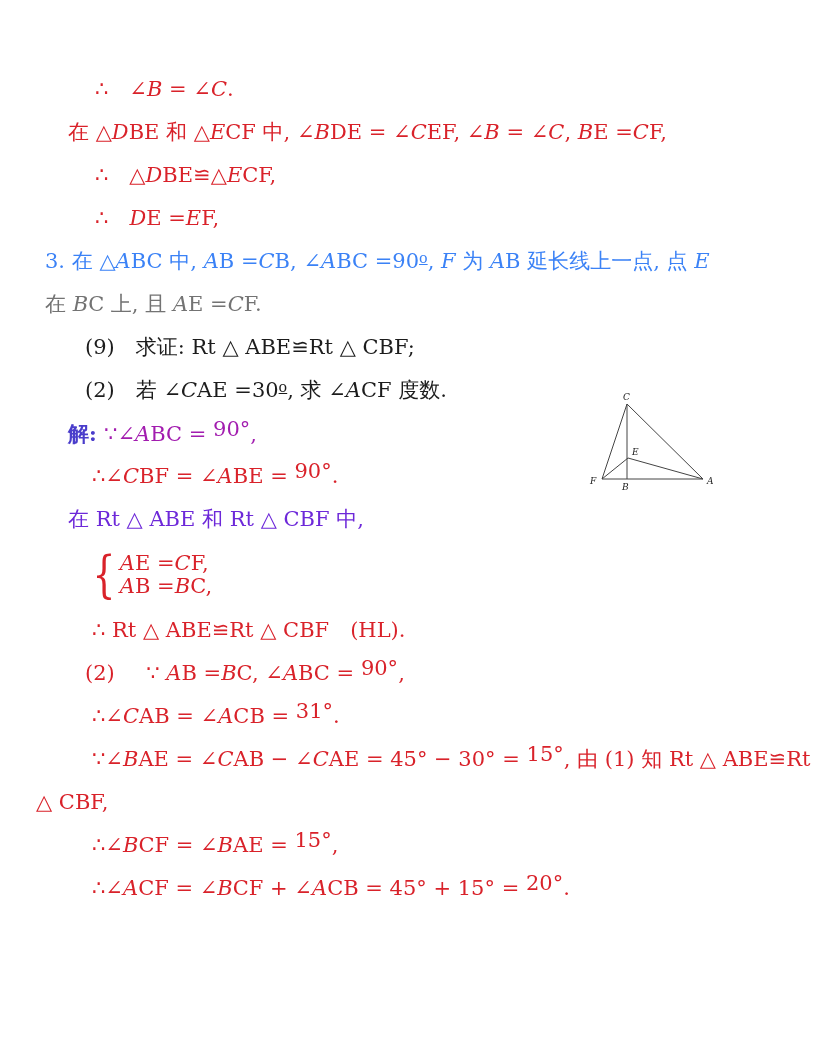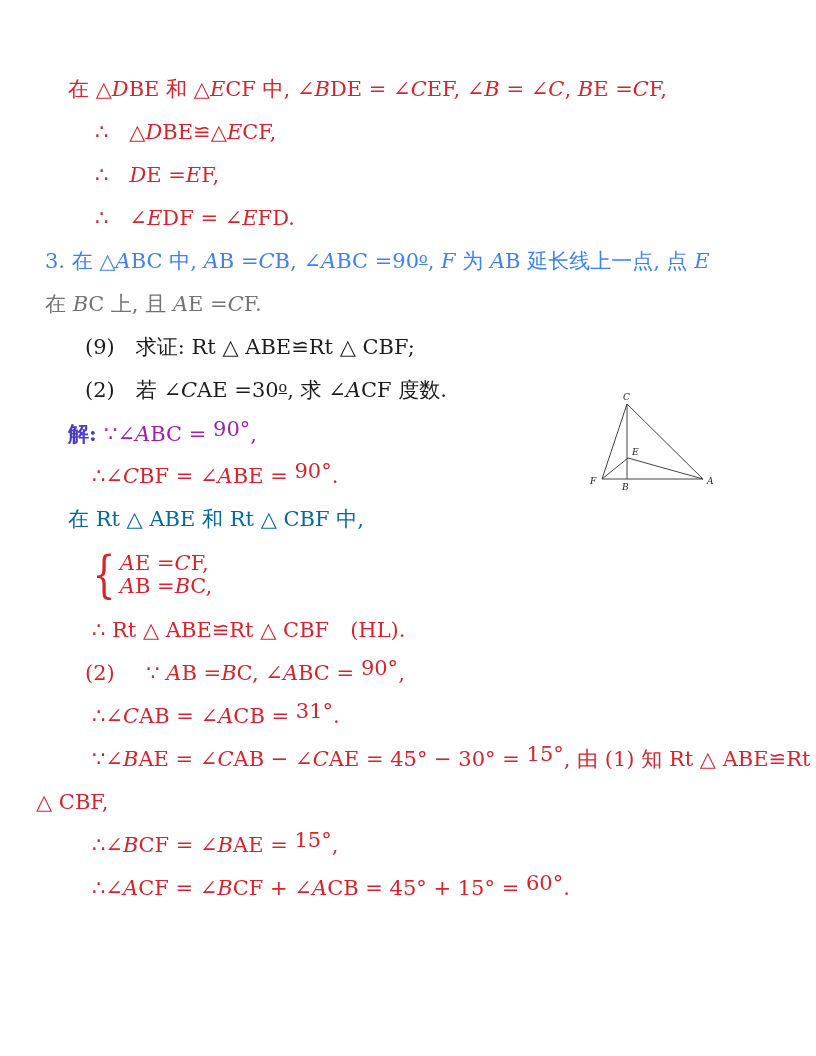--- a/index.html
+++ b/index.html
@@ -46,39 +46,39 @@
     font-style:italic;
     font-size:9px;
     fill:#222222;
   }
 </style>
 </head>
 <body>
 
 <div class="page">
   <div class="doc" id="doc">
+      <div class="line" style="margin-left: 95px;"><span style="color: rgb(217, 34, 42);">∴ ∠<i>B</i> = ∠<i>C</i>.</span></div>
       <div class="line" style="margin-left: 68px;"><span style="color: rgb(217, 34, 42);">在 △<i>D</i>BE 和 △<i>E</i>CF 中, ∠<i>B</i>DE = ∠<i>C</i>EF, ∠<i>B</i> = ∠<i>C</i>, <i>B</i>E =<i>C</i>F,</span></div>
       <div class="line" style="margin-left: 95px;"><span style="color: rgb(217, 34, 42);">∴ △<i>D</i>BE≌△<i>E</i>CF,</span></div>
       <div class="line" style="margin-left: 95px;"><span style="color: rgb(217, 34, 42);">∴ <i>D</i>E =<i>E</i>F,</span></div>
-      <div class="line" style="margin-left: 95px;"><span style="color: rgb(217, 34, 42);">∴ ∠<i>E</i>DF = ∠<i>E</i>FD.</span></div>
       <div class="line" style="margin-left: 45px;"><span style="color: #3b82f6;">3. 在 △<i>A</i>BC 中, <i>A</i>B =<i>C</i>B, ∠<i>A</i>BC =90<span class="ord">o</span>, <i>F</i> 为 <i>A</i>B 延长线上一点, 点 <i>E</i></span></div>
       <div class="line" style="margin-left: 45px;"><span style="color: #737373;">在 <i>B</i>C 上, 且 <i>A</i>E =<i>C</i>F.</span></div>
       <div class="line" style="margin-left: 85px;"><span style="color: rgb(28, 28, 28);">(9) 求证: Rt △ ABE≌Rt △ CBF;</span></div>
       <div class="line" style="margin-left: 85px;"><span style="color: rgb(28, 28, 28);">(2) 若 ∠<i>C</i>AE =30<span class="ord">o</span>, 求 ∠<i>A</i>CF 度数.</span></div>
       <div class="line" style="margin-left: 68px;"><span class="prefix" style="color: rgb(74, 61, 203);">解: </span><span style="color: #a21caf;">∵∠<i>A</i>BC = <span class="up">90°</span>,</span></div>
       <div class="line" style="margin-left: 92px;"><span style="color: rgb(217, 34, 42);">∴∠<i>C</i>BF = ∠<i>A</i>BE = <span class="up">90°</span>.</span></div>
-      <div class="line" style="margin-left: 68px;"><span style="color: #0369a1;">在 Rt △ ABE 和 Rt △ CBF 中,</span></div>
+      <div class="line" style="margin-left: 68px;"><span style="color: #6d28d9;">在 Rt △ ABE 和 Rt △ CBF 中,</span></div>
       <div class="brace-block" style="margin-left: 88px;"><span class="brace" style="color: rgb(217, 34, 42);">{</span><span class="brace-rows"><span class="brace-row" style="color: rgb(217, 34, 42);"><i>A</i>E =<i>C</i>F,</span><span class="brace-row" style="color: rgb(217, 34, 42);"><i>A</i>B =<i>B</i>C,</span></span></div>
       <div class="line" style="margin-left: 92px;"><span style="color: rgb(217, 34, 42);">∴ Rt △ ABE≌Rt △ CBF (HL).</span></div>
       <div class="line" style="margin-left: 85px;"><span style="color: rgb(217, 34, 42); text-align: right;">(2)  ∵ <i>A</i>B =<i>B</i>C, ∠<i>A</i>BC = <span class="up">90°</span>,</span></div>
       <div class="line" style="margin-left: 92px;"><span style="color: rgb(217, 34, 42);">∴∠<i>C</i>AB = ∠<i>A</i>CB = <span class="up">31°</span>.</span></div>
       <div class="line" style="margin-left: 92px;"><span style="color: rgb(217, 34, 42);">∵∠<i>B</i>AE = ∠<i>C</i>AB − ∠<i>C</i>AE = 45° − 30° = <span class="up">15°</span>, 由 (1) 知 Rt △ ABE≌Rt</span></div>
       <div class="line" style="margin-left: 36px;"><span style="color: rgb(217, 34, 42);">△ CBF,</span></div>
       <div class="line" style="margin-left: 92px;"><span style="color: rgb(217, 34, 42);">∴∠<i>B</i>CF = ∠<i>B</i>AE = <span class="up">15°</span>,</span></div>
-      <div class="line" style="margin-left: 92px;"><span style="color: rgb(217, 34, 42);">∴∠<i>A</i>CF = ∠<i>B</i>CF + ∠<i>A</i>CB = 45° + 15° = <span class="up">60°</span>.</span></div>
+      <div class="line" style="margin-left: 92px;"><span style="color: rgb(217, 34, 42);">∴∠<i>A</i>CF = ∠<i>B</i>CF + ∠<i>A</i>CB = 45° + 15° = <span class="up">20°</span>.</span></div>
     </div>
   <div class="figure" id="figure" style="left: 588px; top: 388px;">
       <svg width="130" height="105">
         <line x1="39" y1="16" x2="14" y2="91" stroke="#444444" stroke-width="1"></line>
         <line x1="39" y1="16" x2="115" y2="91" stroke="#444444" stroke-width="1"></line>
         <line x1="14" y1="91" x2="115" y2="91" stroke="#444444" stroke-width="1"></line>
         <line x1="39" y1="16" x2="39" y2="91" stroke="#444444" stroke-width="1"></line>
         <line x1="14" y1="91" x2="40" y2="70" stroke="#444444" stroke-width="1"></line>
         <line x1="40" y1="70" x2="115" y2="91" stroke="#444444" stroke-width="1"></line>
         <text x="35" y="12">C</text>

